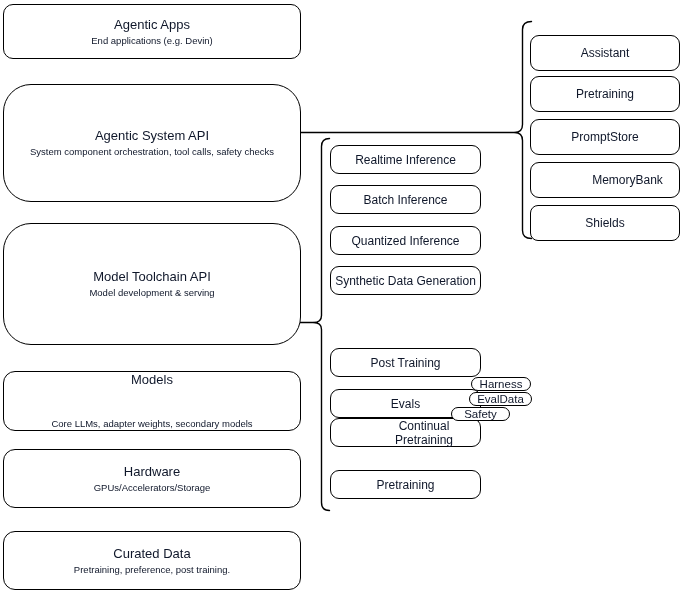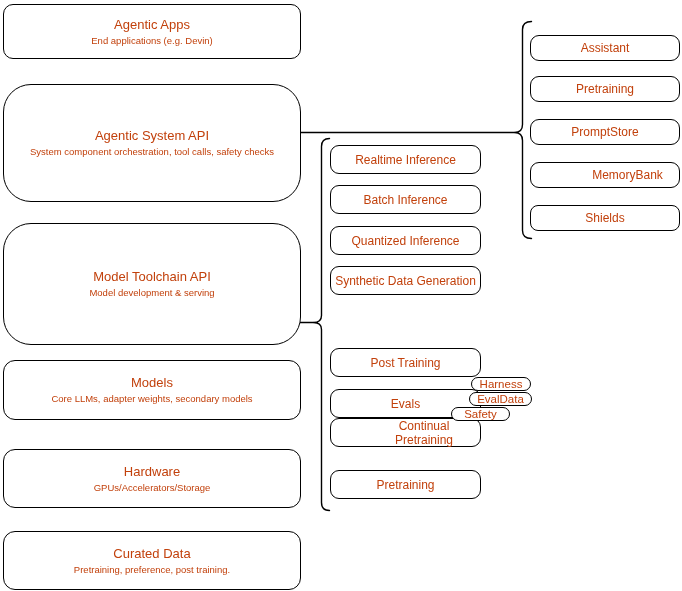--- a/index.html
+++ b/index.html
@@ -6,21 +6,21 @@
     margin: 0;
     padding: 0;
     background: #ffffff;
   }
   .canvas {
     position: relative;
     width: 682px;
     height: 591px;
     background: #ffffff;
     font-family: "Liberation Sans", "DejaVu Sans", sans-serif;
-    color: #c2410c;
+    color: #0f172a;
     overflow: hidden;
   }
   .overlay {
     position: absolute;
     left: 0; top: 0;
     width: 682px; height: 591px;
     pointer-events: none;
   }
   .overlay path {
     fill: none;
@@ -63,21 +63,21 @@
     align-items: center;
     justify-content: center;
     font-size: 12px;
     text-align: center;
     z-index: 1;
   }
   .sys {
     position: absolute;
     left: 530px;
     width: 150px;
-    height: 26px;
+    height: 36px;
     border: 1.4px solid #000000;
     border-radius: 9px;
     background: #ffffff;
     box-sizing: border-box;
     display: flex;
     align-items: center;
     justify-content: center;
     font-size: 12px;
     text-align: center;
   }
@@ -114,21 +114,21 @@
   <div class="layer" style="top:84px;height:118px;border-radius:28px;">
     <div class="title">Agentic System API</div>
     <div class="subtitle">System component orchestration, tool calls, safety checks</div>
   </div>
 
   <div class="layer" style="top:223px;height:122px;border-radius:28px;">
     <div class="title">Model Toolchain API</div>
     <div class="subtitle">Model development &amp; serving</div>
   </div>
 
-  <div class="layer" style="top:360px;height:60px;border-radius:12px;">
+  <div class="layer" style="top:371px;height:60px;border-radius:12px;justify-content:space-between;">
     <div class="title">Models</div>
     <div class="subtitle">Core LLMs, adapter weights, secondary models</div>
   </div>
 
   <div class="layer" style="top:449px;height:59px;border-radius:12px;">
     <div class="title">Hardware</div>
     <div class="subtitle">GPUs/Accelerators/Storage</div>
   </div>
 
   <div class="layer" style="top:531px;height:59px;border-radius:12px;">

